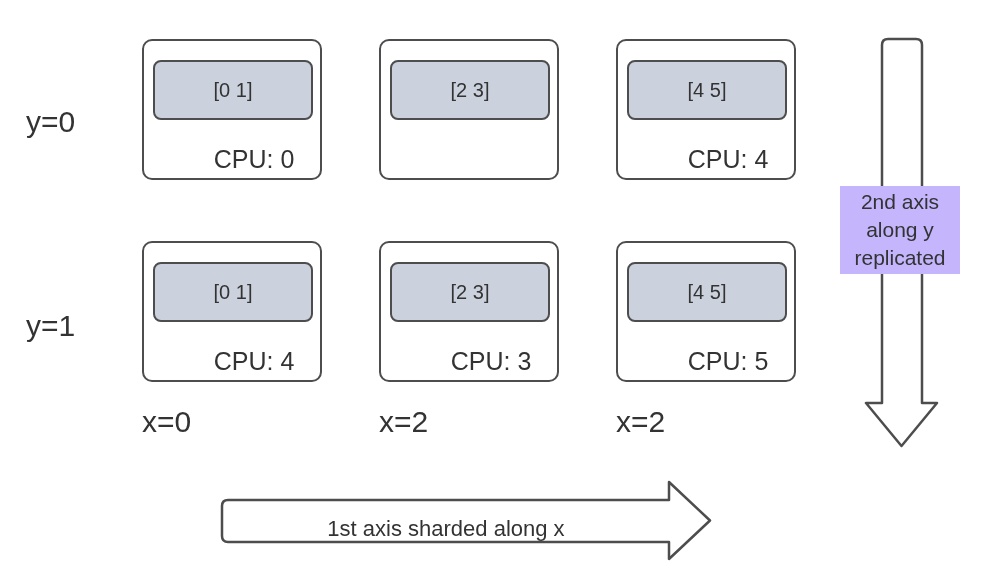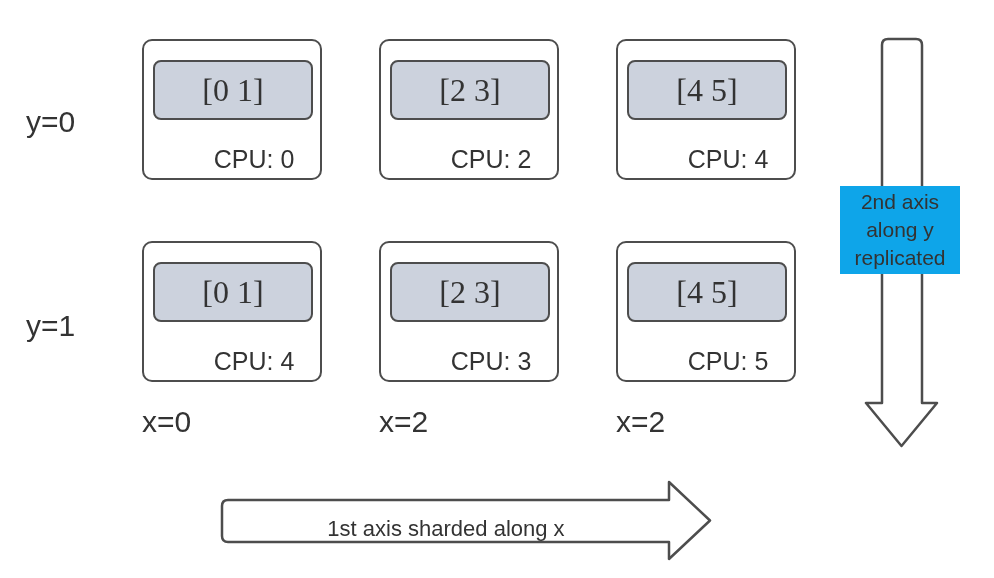--- a/index.html
+++ b/index.html
@@ -31,23 +31,22 @@
     left: 9px;
     top: 19px;
     width: 160px;
     height: 60px;
     background: var(--shard-fill);
     border: 2.5px solid var(--stroke);
     border-radius: 8px;
     display: flex;
     align-items: center;
     justify-content: center;
-    font-size: 32px;
+    font-size: 20px;
     color: var(--text);
-    font-family: Liberation Serif, serif;
   }
   .cpu-label {
     position: absolute;
     left: 0;
     right: 0;
     top: 103px;
     text-align: center;
     font-size: 25px;
     line-height: 30px;
     color: var(--text);
@@ -79,21 +78,21 @@
     fill: #ffffff;
     stroke: var(--stroke);
     stroke-width: 2.5;
     stroke-linejoin: round;
   }
   .v-arrow-label {
     position: absolute;
     left: 840px;
     top: 186px;
     width: 120px;
-    background: #0ea5e9;
+    background: #c4b5fd;
     text-align: center;
     font-size: 21px;
     line-height: 28px;
     padding: 2px 0;
   }
   .h-arrow-label {
     position: absolute;
     left: 230px;
     top: 501px;
     width: 432px;
@@ -116,21 +115,20 @@
 
   <div class="row-label" style="top:104px">y=0</div>
   <div class="row-label" style="top:308px">y=1</div>
 
   <div class="device-box" style="left:142px;top:39px">
     <div class="shard">[0 1]</div>
     <div class="cpu-label">CPU: 0</div>
   </div>
   <div class="device-box" style="left:379px;top:39px">
     <div class="shard">[2 3]</div>
-    <div class="cpu-label">CPU: 2</div>
   </div>
   <div class="device-box" style="left:616px;top:39px">
     <div class="shard">[4 5]</div>
     <div class="cpu-label">CPU: 4</div>
   </div>
 
   <div class="device-box" style="left:142px;top:241px">
     <div class="shard">[0 1]</div>
     <div class="cpu-label">CPU: 4</div>
   </div>

